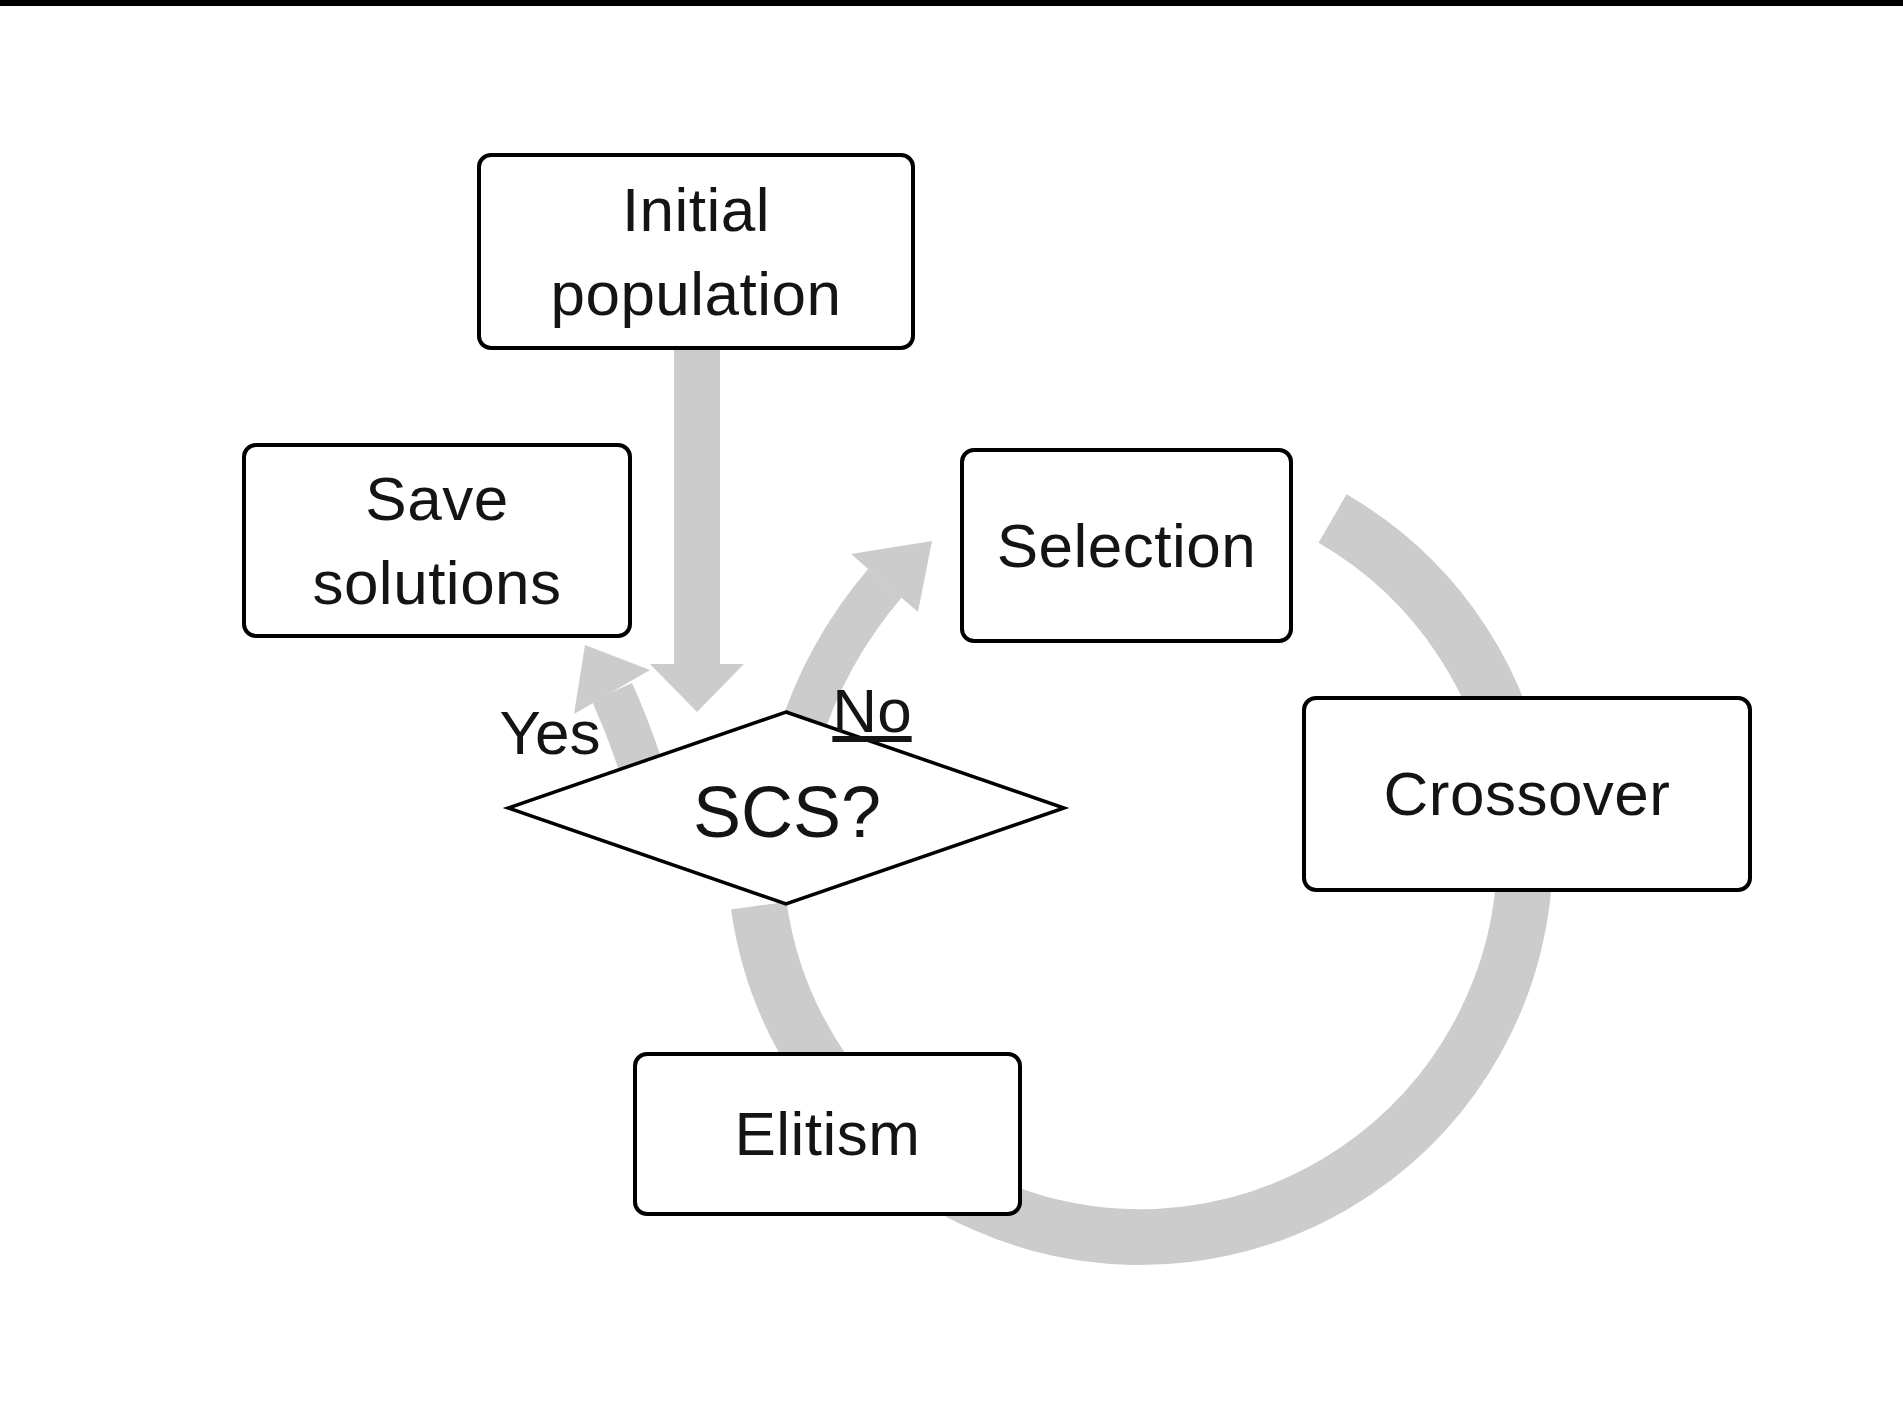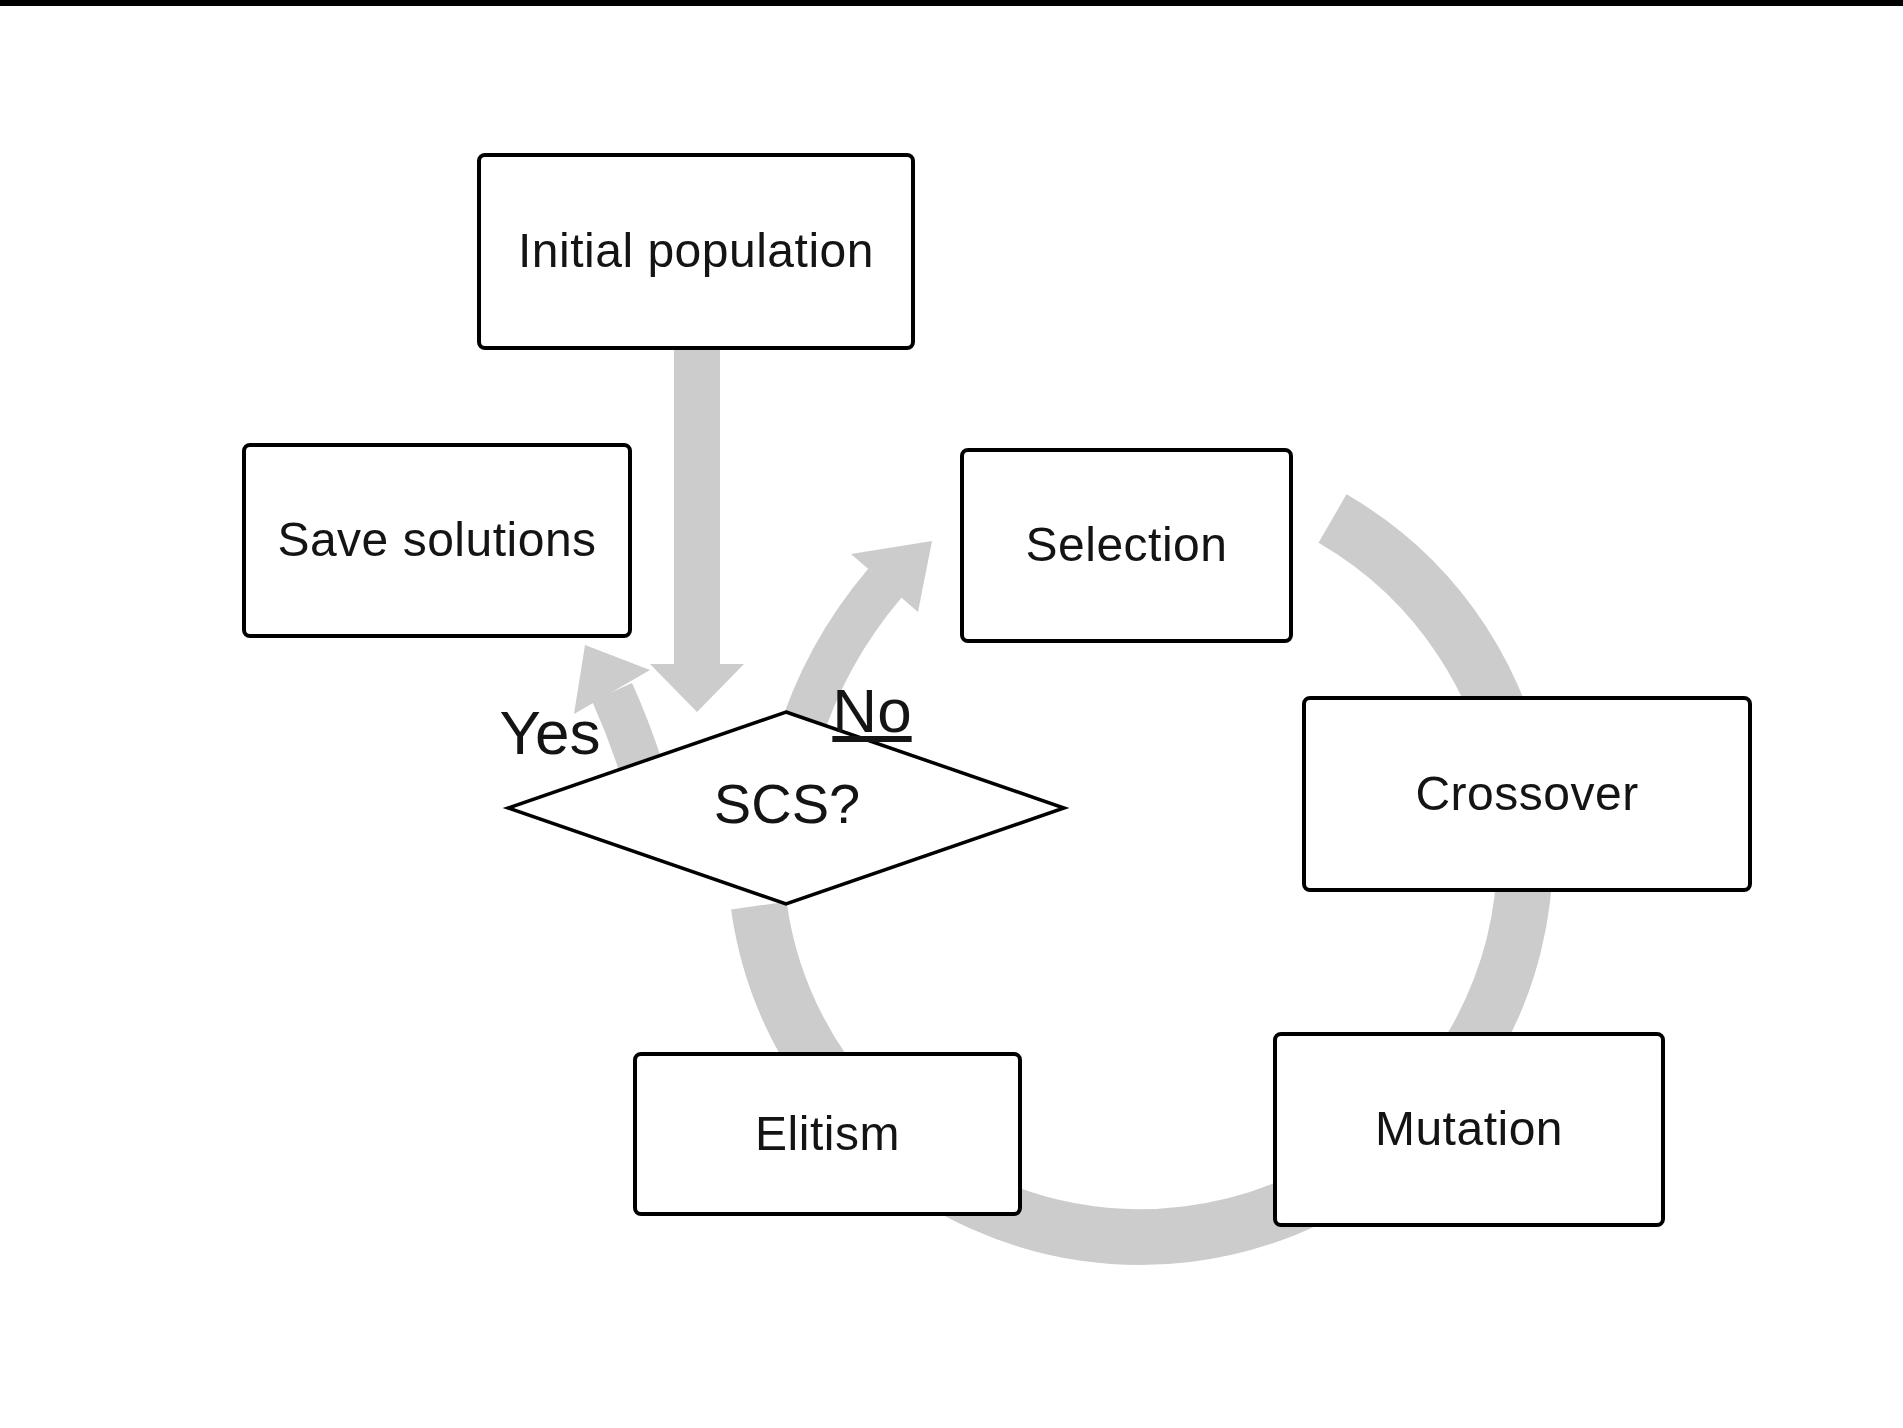--- a/index.html
+++ b/index.html
@@ -12,35 +12,35 @@
   }
   #top-bar{
     position:absolute;left:0;top:0;width:1903px;height:6px;background:#000000;
   }
   #flow-svg{position:absolute;left:0;top:0;}
   .node{
     position:absolute;
     box-sizing:border-box;
     background:#ffffff;
     border:4px solid #000000;
-    border-radius:8px;
+    border-radius:14px;
     display:flex;align-items:center;justify-content:center;
     text-align:center;
-    font-size:48px;line-height:1.35;color:#141414;
+    font-size:62px;line-height:1.35;color:#141414;
     letter-spacing:0.5px;
   }
   .edge-label{
     position:absolute;
     font-size:62px;color:#141414;
     text-align:center;
     white-space:nowrap;
   }
   #scs-label{
     position:absolute;
-    font-size:56px;color:#141414;
+    font-size:72px;color:#141414;
     text-align:center;white-space:nowrap;
   }
 </style>
 </head>
 <body>
 
 <div id="canvas">
 
   <div id="top-bar"></div>
 
@@ -75,23 +75,20 @@
   </div>
 
   <div class="node" style="left:960px;top:448px;width:333px;height:195px;">
     <span>Selection</span>
   </div>
 
   <div class="node" style="left:1302px;top:696px;width:450px;height:196px;">
     <span>Crossover</span>
   </div>
 
-  <div class="node" style="left:1273px;top:1032px;width:392px;height:195px;">
-    <span>Mutation</span>
-  </div>
 
   <div class="node" style="left:633px;top:1052px;width:389px;height:164px;">
     <span>Elitism</span>
   </div>
 
   <div id="scs-label" style="left:657px;top:771px;width:260px;">SCS?</div>
 
   <div class="edge-label" style="left:480px;top:697px;width:140px;">Yes</div>
 
   <div class="edge-label" style="left:812px;top:675px;width:120px;text-decoration:underline;">No</div>

